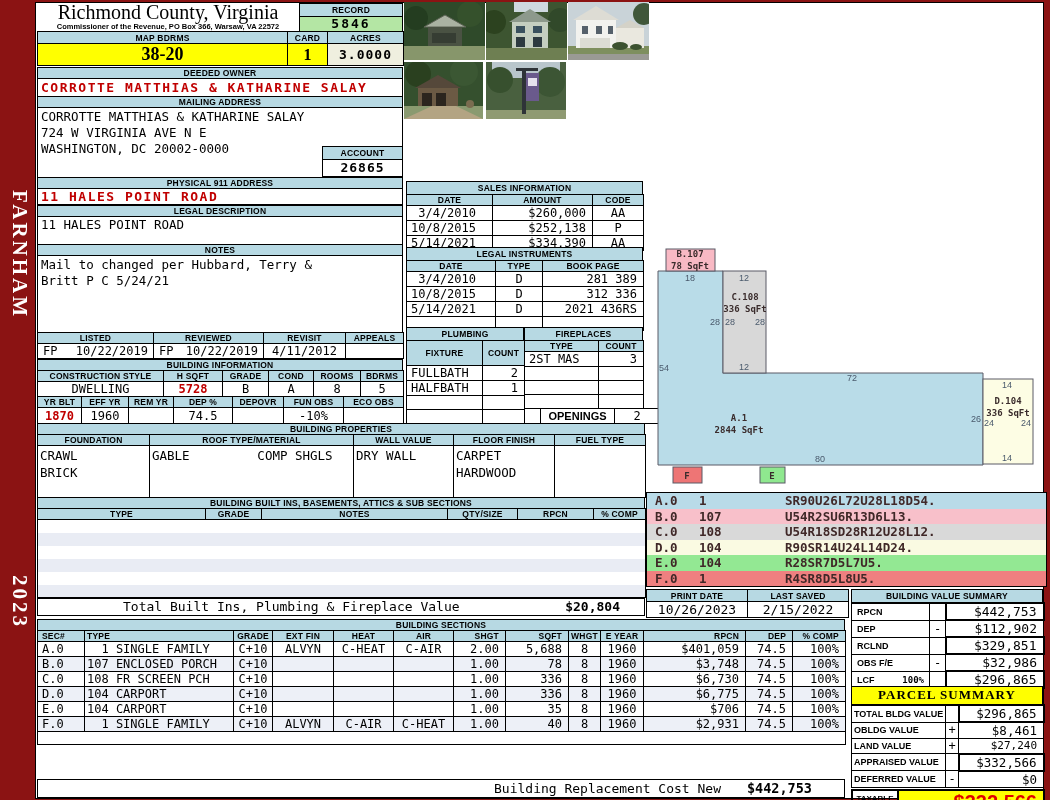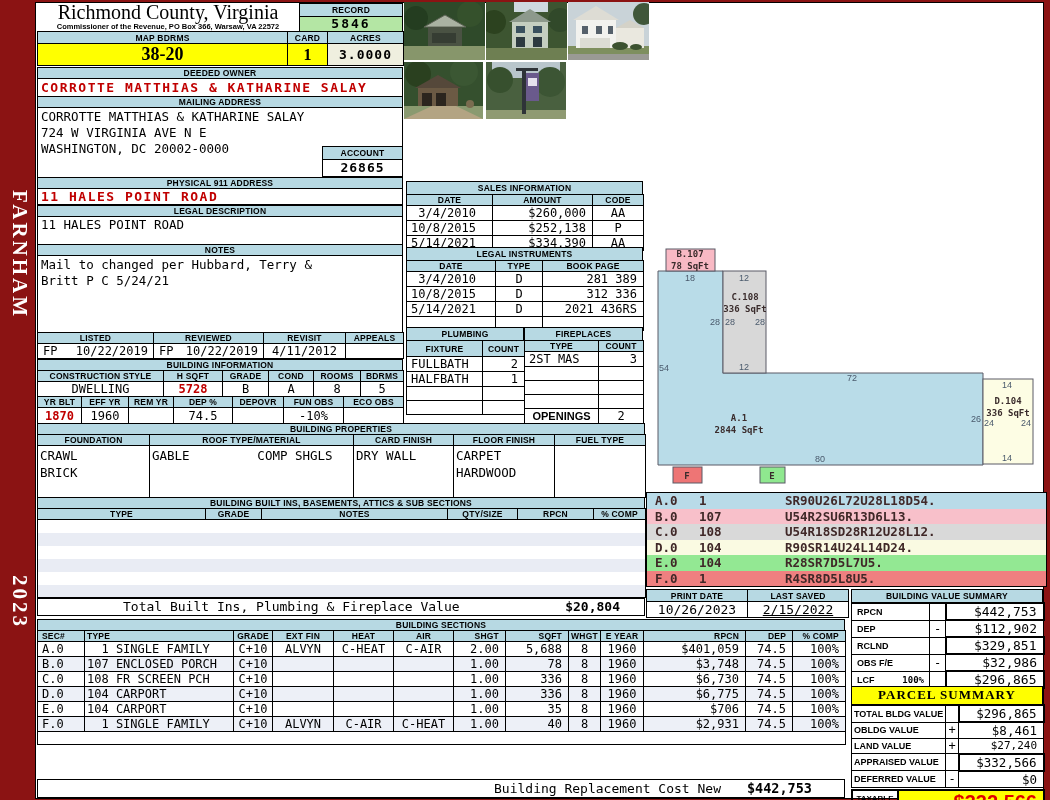--- a/index.html
+++ b/index.html
@@ -219,21 +219,21 @@
           <col style="width:112px">
           <col style="width:204px">
           <col style="width:100px">
           <col style="width:101px">
           <col style="width:91px">
         </colgroup>
       <tbody>
           <tr style="height:10px;">
         <td class="h">FOUNDATION</td>
         <td class="h">ROOF TYPE/MATERIAL</td>
-        <td class="h">CARD FINISH</td>
+        <td class="h">WALL VALUE</td>
         <td class="h">FLOOR FINISH</td>
         <td class="h">FUEL TYPE</td>
       </tr>
       <tr style="height:52px;">
         <td class="prewrap" style="font-size:12.5px;line-height:17px;">CRAWL
 BRICK</td>
         <td class="prewrap" style="font-size:12.5px;line-height:17px;">GABLE         COMP SHGLS</td>
         <td class="prewrap" style="font-size:12.5px;line-height:17px;">DRY WALL</td>
         <td class="prewrap" style="font-size:12.5px;line-height:17px;">CARPET
 HARDWOOD</td>
@@ -434,21 +434,21 @@
   </div>
 
   <div class="abs" style="left:406px;top:327px;width:118px;">
     <div class="hdrbar tall">PLUMBING</div>
     <table style="margin-top:-1px;">
       <colgroup>
           <col style="width:76px">
           <col style="width:42px">
         </colgroup>
       <tbody>
-          <tr style="height:16px;">
+          <tr style="height:25px;">
         <td class="h">FIXTURE</td>
         <td class="h">COUNT</td>
       </tr>
       <tr style="height:14px;">
         <td class="lf">FULLBATH</td>
             <td class="rt">2</td>
       </tr>
       <tr style="height:14px;">
         <td class="lf">HALFBATH</td>
             <td class="rt">1</td>
@@ -488,21 +488,21 @@
       <tr style="height:14px;">
             <td></td>
             <td></td>
           </tr>
       <tr style="height:14px;">
             <td></td>
             <td></td>
           </tr>
     </tbody>
       </table>
-    <table style="margin-top:-1px;">
+    <table style="margin-top:-1px;margin-left:16px;">
       <colgroup>
           <col style="width:74px">
           <col style="width:45px">
         </colgroup>
       <tbody>
           <tr style="height:14px;">
         <td class="ctr" style="font-size:11px;font-weight:bold;font-family:'Liberation Sans',sans-serif;">OPENINGS</td>
         <td class="ctr">2</td>
       </tr>
     </tbody>
@@ -583,21 +583,21 @@
           <col style="width:101px">
           <col style="width:101px">
         </colgroup>
       <tbody>
           <tr style="height:12px;">
         <td class="h">PRINT DATE</td>
         <td class="h">LAST SAVED</td>
       </tr>
       <tr style="height:16px;">
         <td class="ctr" style="font-size:13px;">10/26/2023</td>
-        <td class="ctr" style="font-size:13px;text-decoration:underline;">2/15/2022</td>
+        <td class="ctr" style="font-size:13px;">2/15/2022</td>
       </tr>
     </tbody>
       </table>
   </div>
 
   <div class="abs" style="left:851px;top:589px;width:192px;">
     <div class="hdrbar tall">BUILDING VALUE SUMMARY</div>
     <table style="margin-top:-1px;">
       <colgroup>
           <col style="width:78px">

